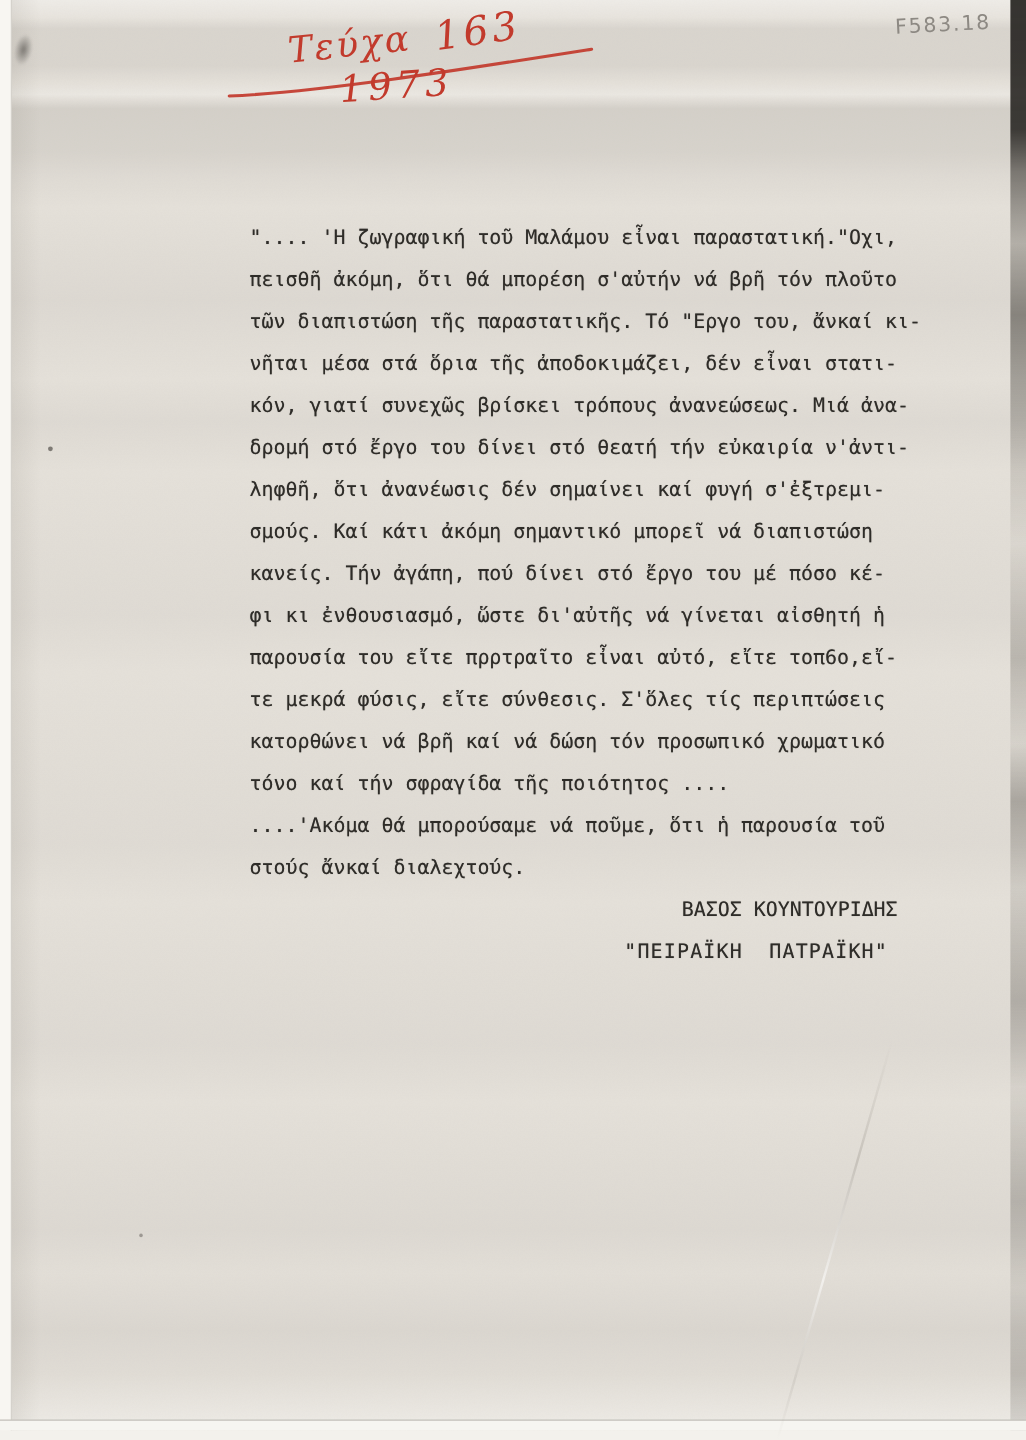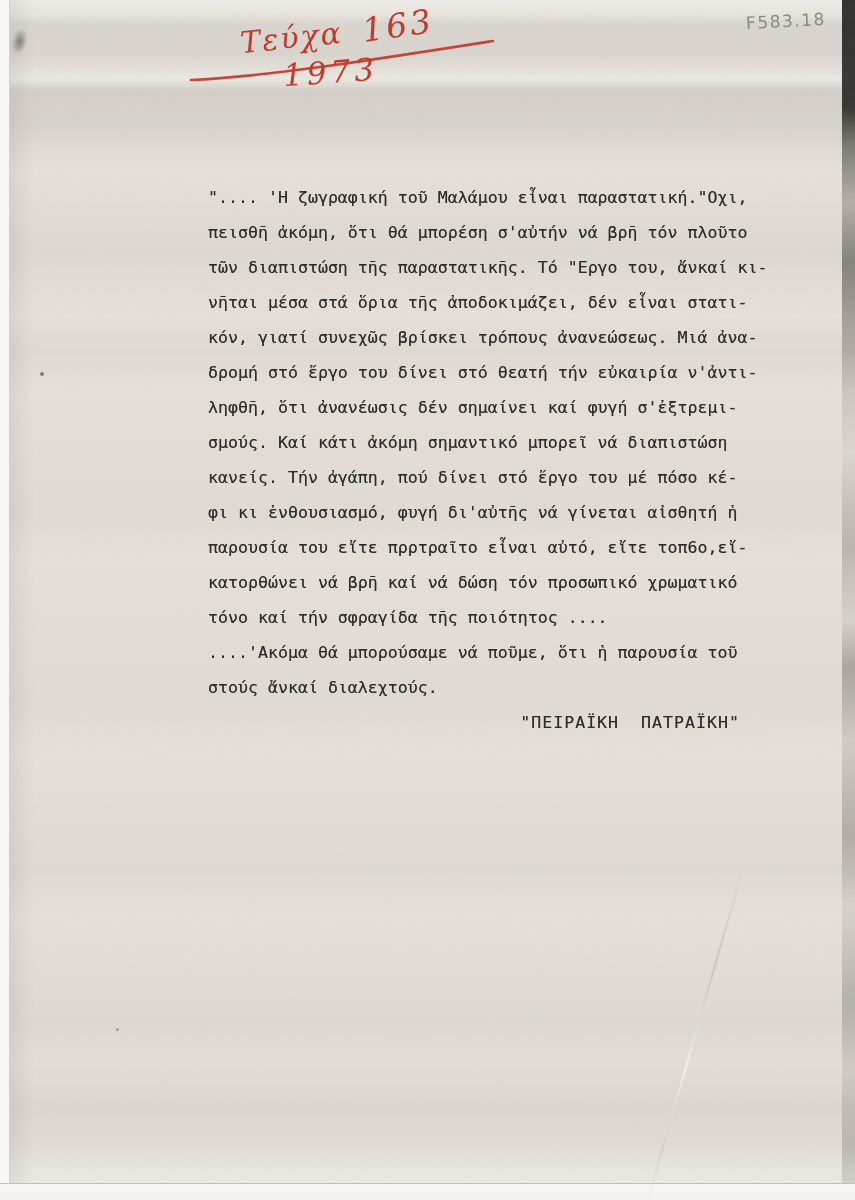--- a/index.html
+++ b/index.html
@@ -129,21 +129,23 @@
   <div class="typed">
     <div class="line">".... 'Η ζωγραφική τοῦ Μαλάμου εἶναι παραστατική."Οχι,</div>
     <div class="line">πεισθῆ ἀκόμη, ὅτι θά μπορέση σ'αὐτήν νά βρῆ τόν πλοῦτο</div>
     <div class="line">τῶν διαπιστώση τῆς παραστατικῆς. Τό "Εργο του, ἄνκαί κι-</div>
     <div class="line">νῆται μέσα στά ὅρια τῆς ἀποδοκιμάζει, δέν εἶναι στατι-</div>
     <div class="line">κόν, γιατί συνεχῶς βρίσκει τρόπους ἀνανεώσεως. Μιά ἀνα-</div>
     <div class="line">δρομή στό ἔργο του δίνει στό θεατή τήν εὐκαιρία ν'ἀντι-</div>
     <div class="line">ληφθῆ, ὅτι ἀνανέωσις δέν σημαίνει καί φυγή σ'ἐξτρεμι-</div>
     <div class="line">σμούς. Καί κάτι ἀκόμη σημαντικό μπορεῖ νά διαπιστώση</div>
     <div class="line">κανείς. Τήν ἀγάπη, πού δίνει στό ἔργο του μέ πόσο κέ-</div>
-    <div class="line">φι κι ἐνθουσιασμό, φυγή δι'αὐτῆς νά γίνεται αἰσθητή ἡ</div>
+    <div class="line">φι κι ἐνθουσιασμό, ὥστε δι'αὐτῆς νά γίνεται αἰσθητή ἡ</div>
     <div class="line">παρουσία του εἴτε πρρτραῖτο εἶναι αὐτό, εἴτε τοπ6ο,εἴ-</div>
+    <div class="line">τε μεκρά φύσις, εἴτε σύνθεσις. Σ'ὅλες τίς περιπτώσεις</div>
     <div class="line">κατορθώνει νά βρῆ καί νά δώση τόν προσωπικό χρωματικό</div>
     <div class="line">τόνο καί τήν σφραγίδα τῆς ποιότητος ....</div>
     <div class="line">....'Ακόμα θά μπορούσαμε νά ποῦμε, ὅτι ἡ παρουσία τοῦ</div>
     <div class="line">στούς ἄνκαί διαλεχτούς.</div>
+    <div class="sig sig-name">ΒΑΣΟΣ ΚΟΥΝΤΟΥΡΙΔΗΣ</div>
     <div class="sig sig-org">"ΠΕΙΡΑΪΚΗ  ΠΑΤΡΑΪΚΗ"</div>
   </div>
 </div>
 
 </body></html>

